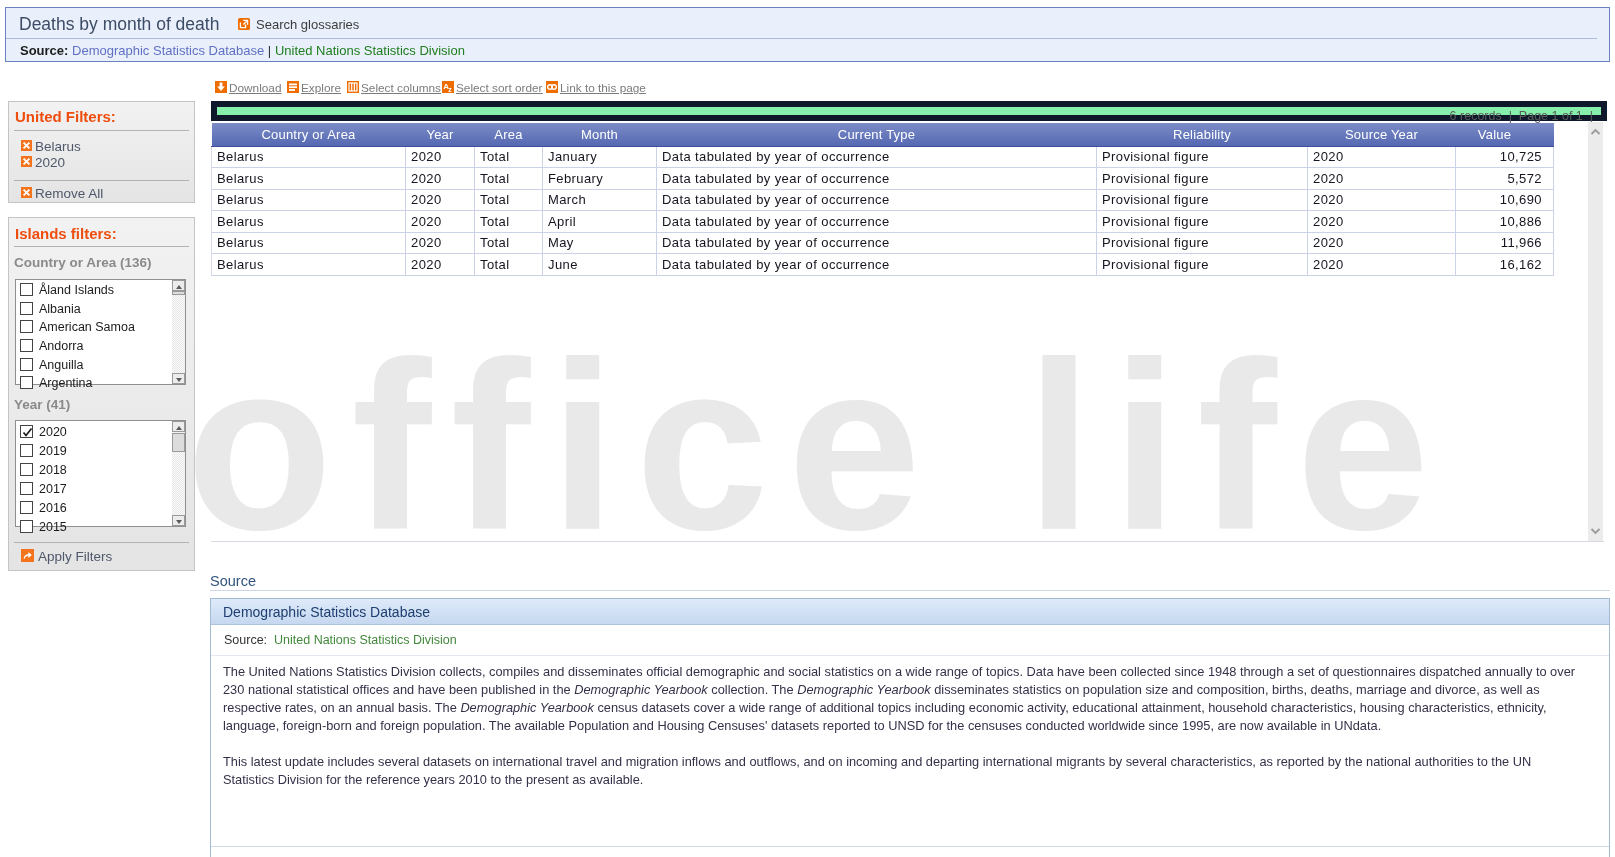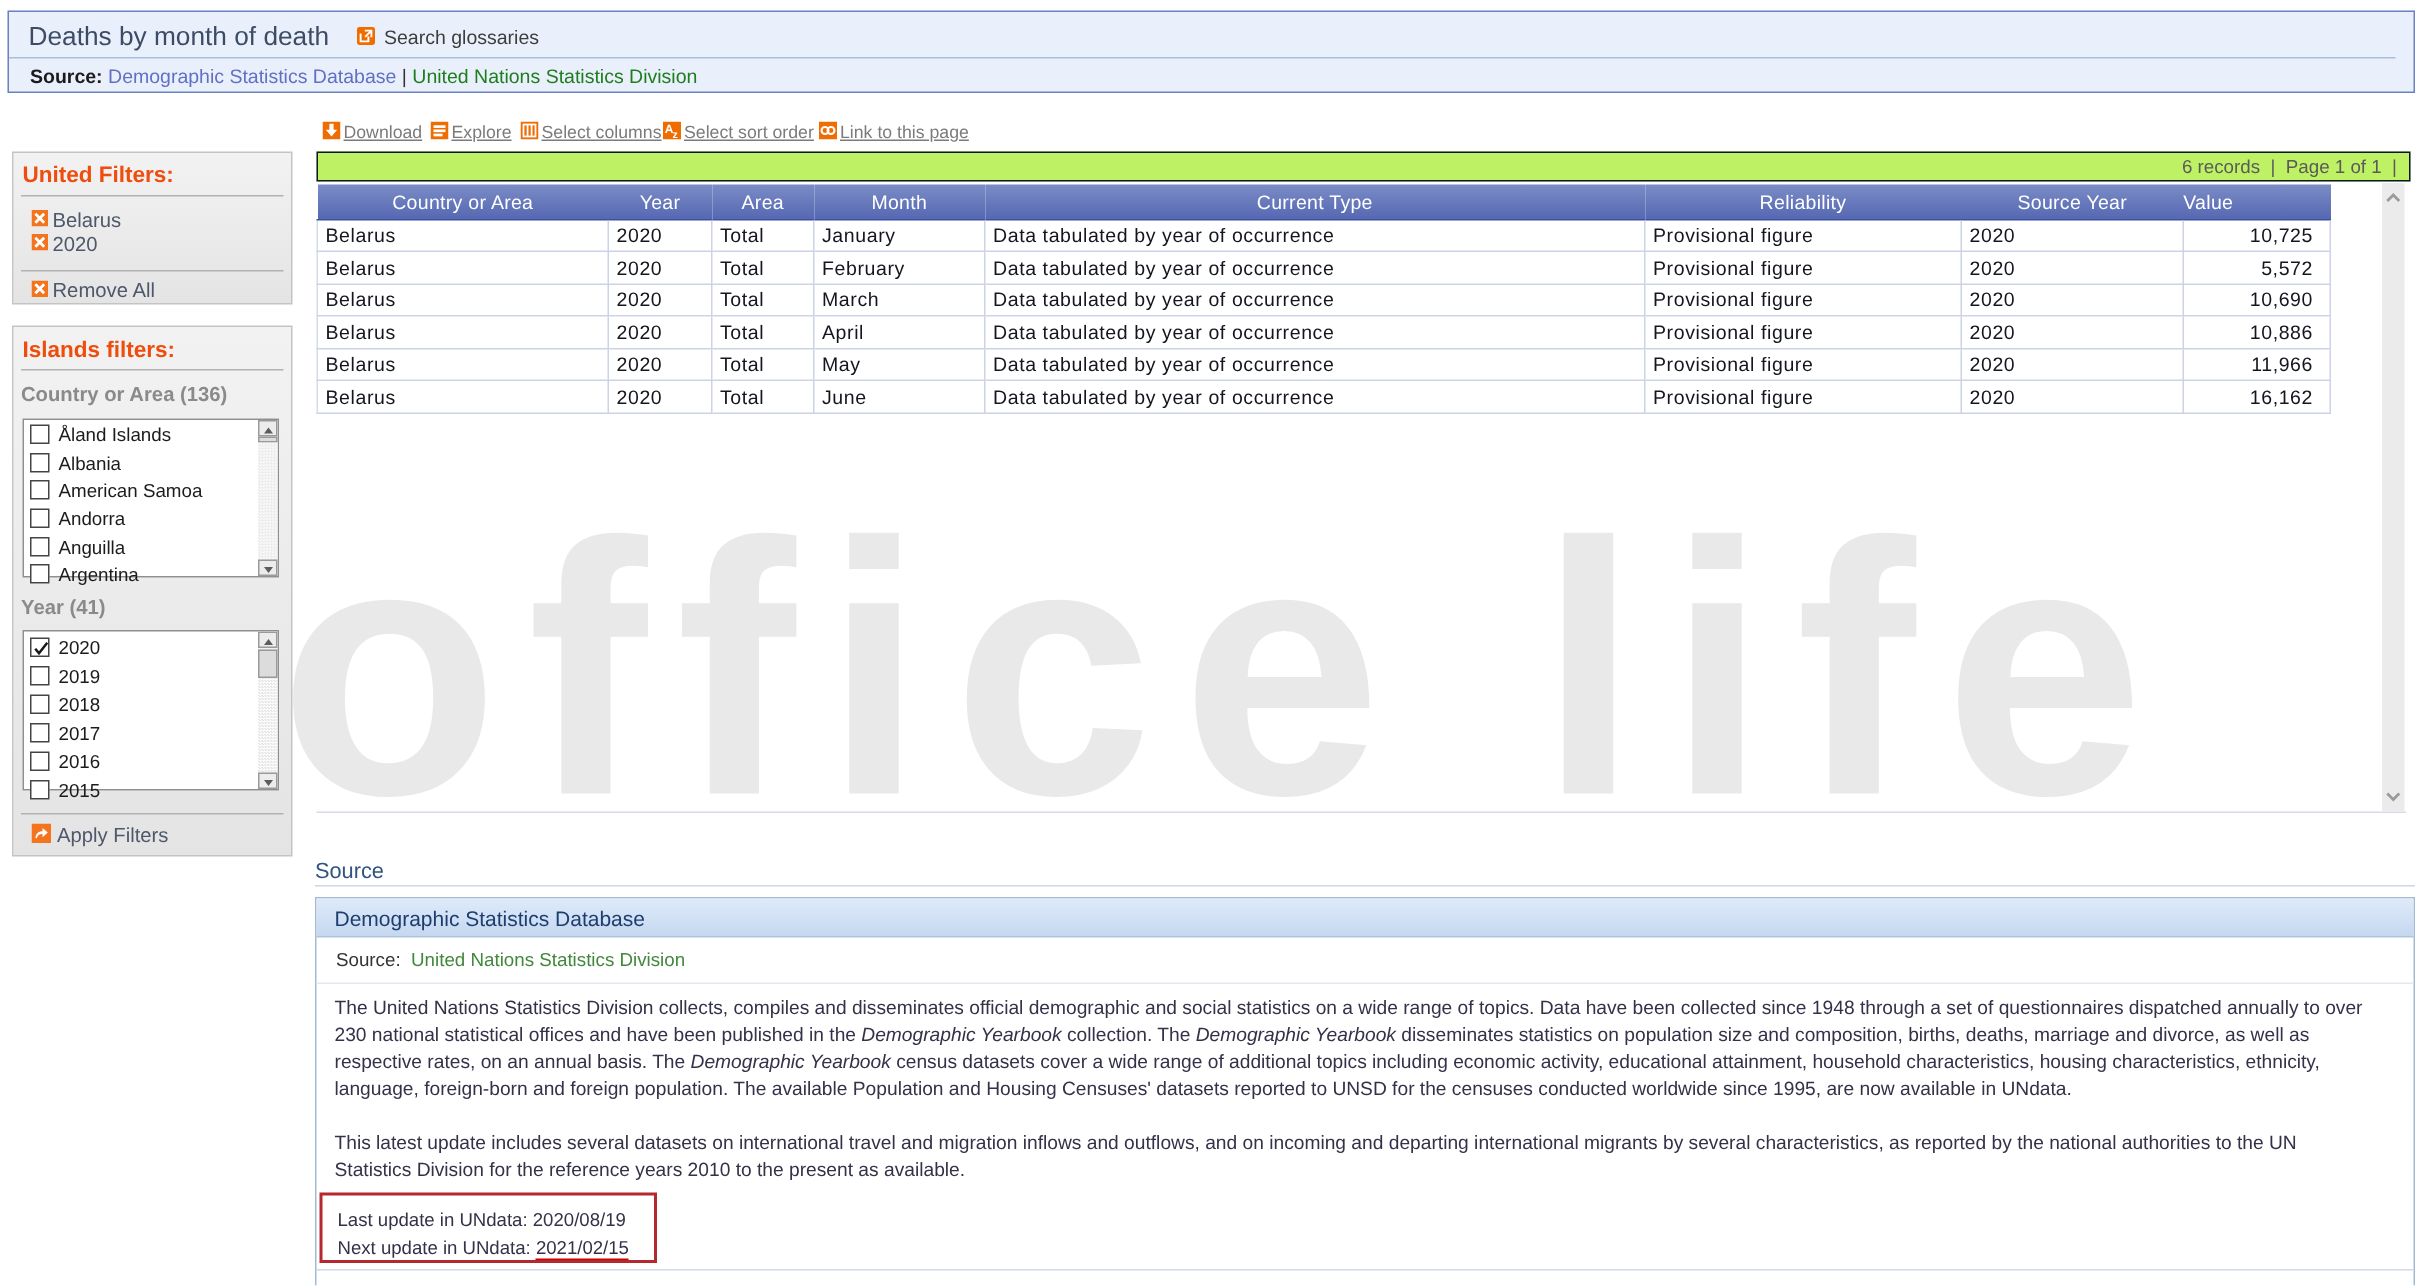--- a/index.html
+++ b/index.html
@@ -16,22 +16,22 @@
   .hdr-sep { left:6px; top:38px; width:1591px; height:1px; background:#a9bddc; z-index:3;}
   .srcline { left:20px; top:43px; font-size:13px; color:#1b1b1b; z-index:3;}
   .srcline b { font-weight:bold; }
   .lnk-blue { color:#6170c4; }
   .lnk-green { color:#1e7d1e; }
   
   .tb-item { position:absolute; top:81px; font-size:11.8px; color:#7b7b7b; z-index:2;
              text-decoration:underline; }
   .tb-ico { position:absolute; top:81px; width:12px; height:12px; z-index:2;}
   
-  .recbar { left:211px; top:101px; width:1396px; height:20px; background:#bef264;
-            border:1px solid #0f172a; z-index:2; }
+  .recbar { left:211px; top:101px; width:1396px; height:20px; background:#86efac;
+            border:6px solid #0f172a; z-index:2; }
   .rectxt { position:absolute; right:8px; top:2px; font-size:12.5px; color:#5a5a5a; }
   
   .dtable { position:absolute; left:211px; top:123px; z-index:2; border-collapse:collapse; table-layout:fixed;border-radius:30px; }
   .dtable th { background:linear-gradient(#7b8cc6,#5568b2); color:#fff; font-weight:normal;
                font-size:13px; letter-spacing:0.2px; height:23px; border-bottom:1px solid #3d51a0; }
   .dtable td { background:#fff; font-size:13px; letter-spacing:0.4px; color:#15151f; height:21.5px;
                border-bottom:1px solid #cdd3e7; border-right:1px solid #cdd3e7;
                padding:0 0 0 5px; vertical-align:middle; }
   .dtable td:first-child { border-left:1px solid #d7dbe9; }
   .dtable td.num { text-align:right; padding:0 11px 0 0; }
@@ -145,21 +145,21 @@
     </colgroup>
   <tbody>
       <tr>
         <th>Country or Area</th>
         <th>Year</th>
         <th>Area</th>
         <th>Month</th>
         <th>Current Type</th>
         <th>Reliability</th>
         <th>Source Year</th>
-        <th style="text-align:left;padding-right:20px">Value</th>
+        <th style="text-align:center;padding-right:20px">Value</th>
       </tr>
   <tr>
         <td>Belarus</td>
         <td>2020</td>
         <td>Total</td>
         <td>January</td>
         <td>Data tabulated by year of occurrence</td>
         <td>Provisional figure</td>
         <td>2020</td>
         <td class="num">10,725</td>
@@ -227,24 +227,20 @@
 </div>
 
 <div class="abs src-label">Source</div>
 <div class="abs src-hr"></div>
 <div class="abs srcbox">
   <div class="srcbox-hd">Demographic Statistics Database</div>
   <div class="srcbox-src">Source:&nbsp; <span style="color:#42883c">United Nations Statistics Division</span></div>
   <div class="srcbox-sep"></div>
   <div class="srcbox-p" style="top:64px">The United Nations Statistics Division collects, compiles and disseminates official demographic and social statistics on a wide range of topics. Data have been collected since 1948 through a set of questionnaires dispatched annually to over<br>230 national statistical offices and have been published in the <i>Demographic Yearbook</i> collection. The <i>Demographic Yearbook</i> disseminates statistics on population size and composition, births, deaths, marriage and divorce, as well as<br>respective rates, on an annual basis. The <i>Demographic Yearbook</i> census datasets cover a wide range of additional topics including economic activity, educational attainment, household characteristics, housing characteristics, ethnicity,<br>language, foreign-born and foreign population. The available Population and Housing Censuses' datasets reported to UNSD for the censuses conducted worldwide since 1995, are now available in UNdata.</div>
   <div class="srcbox-p" style="top:154px">This latest update includes several datasets on international travel and migration inflows and outflows, and on incoming and departing international migrants by several characteristics, as reported by the national authorities to the UN<br>Statistics Division for the reference years 2010 to the present as available.</div>
-  <div class="redbox">
-    <div style="top:9px">Last update in UNdata: 2020/08/19</div>
-    <div style="top:28px">Next update in UNdata: <span style="border-bottom:1px solid #c00">2021/02/15</span></div>
-  </div>
   <div class="srcbox-hr2"></div>
 </div>
 
 <div class="abs sbox sb1"></div>
 <div class="abs sbox sb2"></div>
 <div class="sb-title" style="left:15px;top:108px">United Filters:</div>
 <div class="sb-sep" style="left:14px;top:130px"></div>
 <svg class="abs" style="left:21px;top:140px;z-index:3" width="11" height="11" viewBox="0 0 15 15">
     <rect width="15" height="15" fill="#f4741d"></rect>
     <path d="M3.5 3.5 L11.5 11.5 M11.5 3.5 L3.5 11.5" stroke="#fff" stroke-width="2.6"></path>

